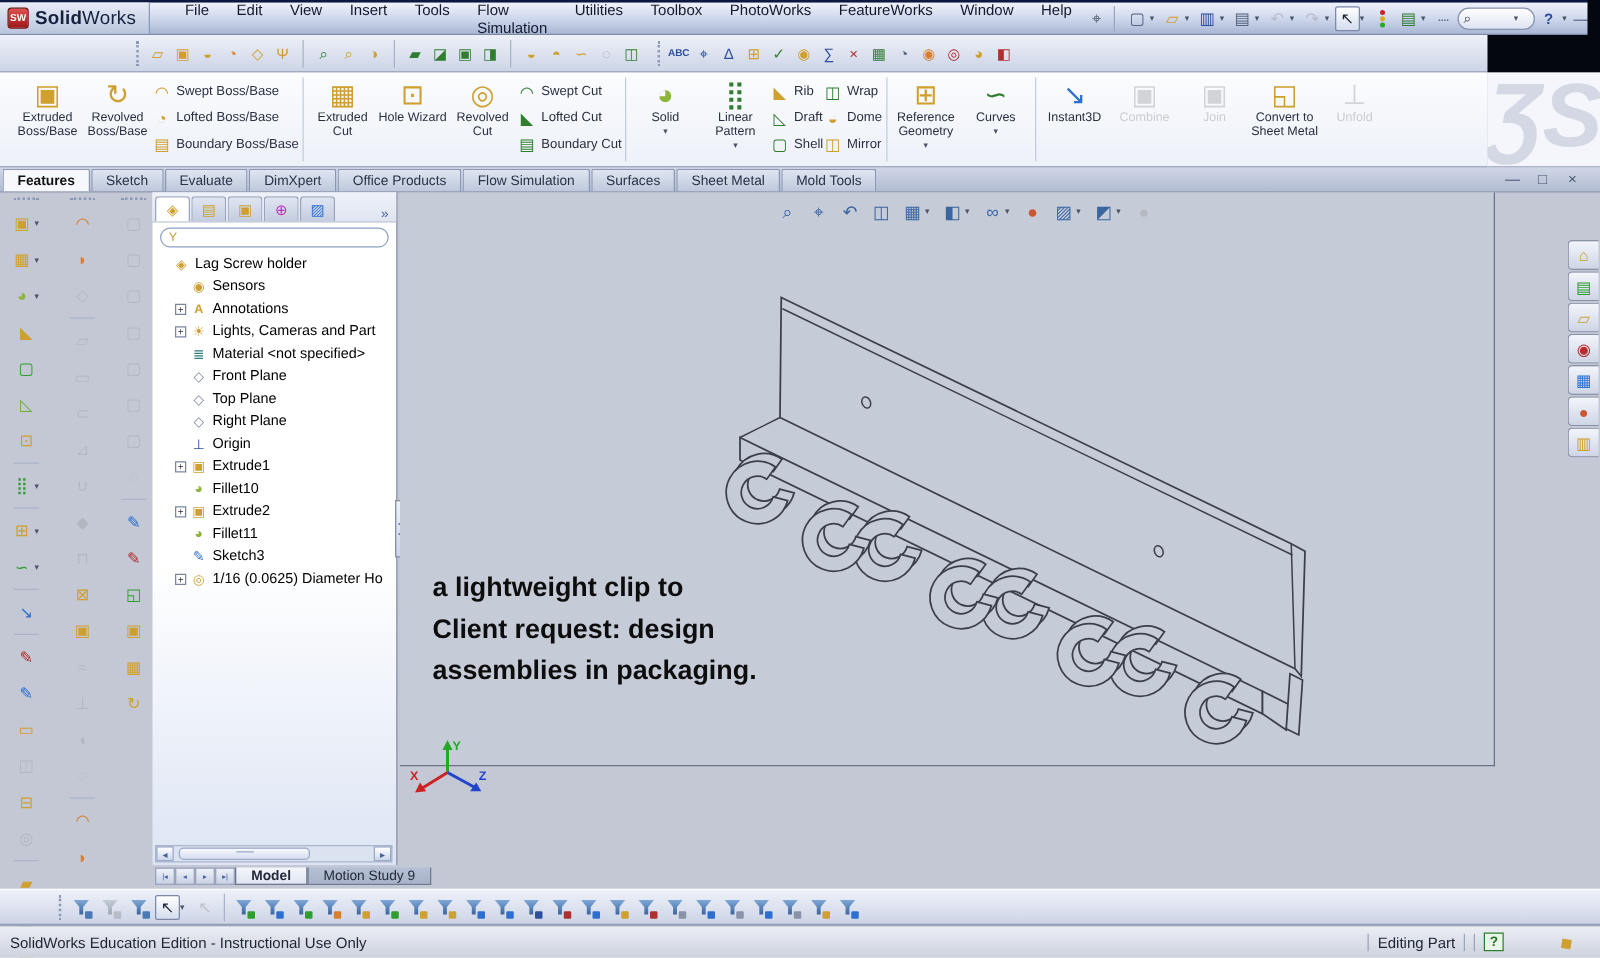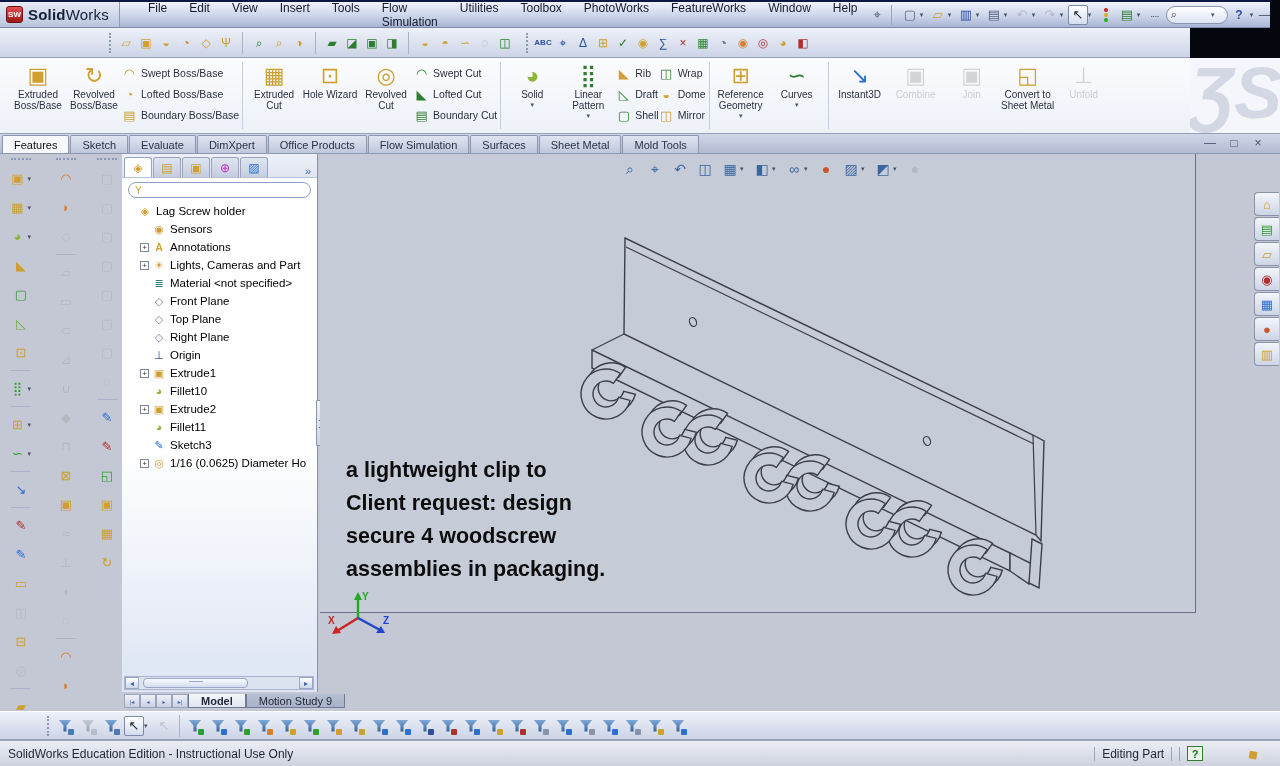--- a/index.html
+++ b/index.html
@@ -65,21 +65,21 @@
   .rsmall .sicon { font-size:13px; width:15px; text-align:center; }
   .rsmall .slabel { font-size:10.5px; color:#2a3040; white-space:nowrap; }
 
   
   #tabrow { left:0; top:134px; width:1280px; height:20px;
     background:linear-gradient(#cfd6e6,#b2bcd2); border-bottom:1px solid #8d97b2;
     display:flex; align-items:flex-end; padding-left:2px; }
   .dtab { font-size:11px; color:#2a3248; padding:3px 11px 2px; margin-right:1px;
     background:linear-gradient(#dfe5f1,#bec8db); border:1px solid #8d97b2; border-bottom:none;
     border-radius:2px 2px 0 0; cursor:default; }
-  .dtab.active { background:#f7f8fb; font-weight:normal; color:#111;margin-top:25px; }
+  .dtab.active { background:#f7f8fb; font-weight:bold; color:#111;margin-top:25px; }
   #doc-controls { margin-left:auto; display:flex; gap:8px; padding:0 14px 3px 0; }
 
   
   .lcol { display:flex; flex-direction:column; align-items:center; }
   #lcol1 { left:2px;  top:156px; width:38px; }
   #lcol2 { left:46px; top:156px; width:40px; }
   #lcol3 { left:94px; top:156px; width:26px; }
   .grip-h { width:20px; border-top:2px dotted #8d99b4; margin:2px 0 4px; }
   .lrow { display:flex; align-items:center; height:29px; }
   .hsep { width:20px; border-top:1px solid #aab3c8; margin:3px 0; }
@@ -985,21 +985,20 @@
           <span class="ticon">◩</span>
           <span class="dd">▾</span>
         </span>
         <span class="tbtn" style="display: inline-flex; align-items: center;">
           <span class="ticon disabled" style="color: rgb(154, 162, 178);">●</span>
         </span>
       </div>
     <div id="anno-client">
         <div>a lightweight clip to</div>
         <div>Client request: design</div>
-        <div>secure 4 woodscrew</div>
         <div>assemblies in packaging.</div>
       </div>
     <svg id="triad" viewBox="0 0 64 52">
       <line x1="30" y1="28" x2="30" y2="7" stroke="#22aa22" stroke-width="2.4"></line>
       <polygon points="30,2 26,10 34,10" fill="#22aa22"></polygon>
       <line x1="30" y1="28" x2="9" y2="41" stroke="#cc2222" stroke-width="2.4"></line>
       <polygon points="4,44 13,43 8,36" fill="#cc2222"></polygon>
       <line x1="30" y1="28" x2="52" y2="40" stroke="#2244cc" stroke-width="2.4"></line>
       <polygon points="57,43 48,43 53,36" fill="#2244cc"></polygon>
       <text x="34" y="10" fill="#22aa22">Y</text>

